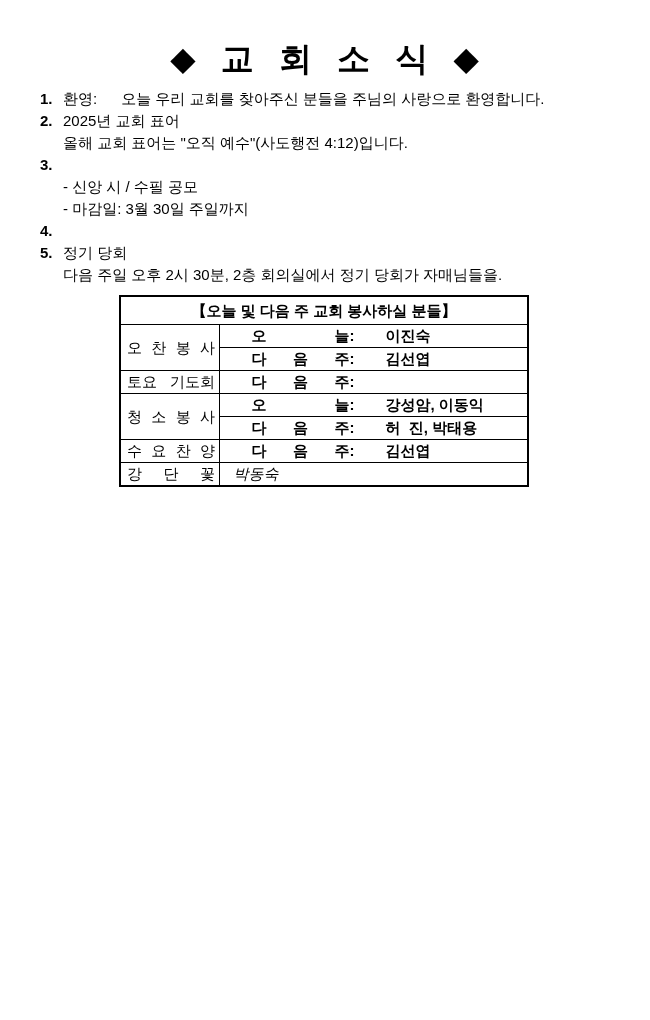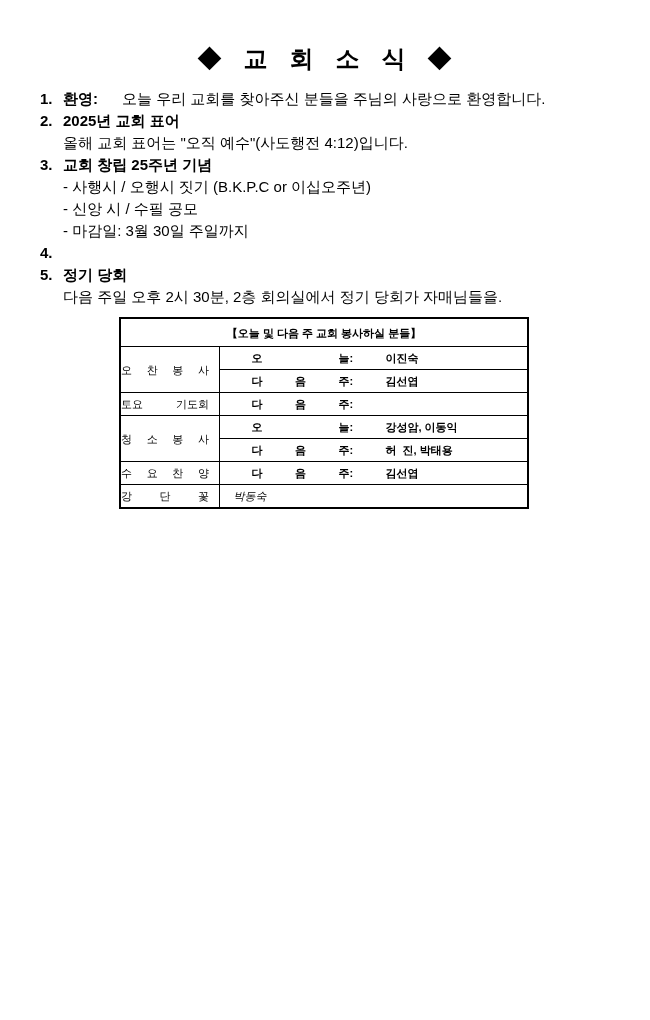--- a/index.html
+++ b/index.html
@@ -8,60 +8,60 @@
     width:650px; height:1020px;
     background:#ffffff;
     color:#000000;
     font-family:"Liberation Sans","DejaVu Sans",sans-serif;
     overflow:hidden;
   }
   .title {
     margin:0;
     padding-top:44px;
     text-align:center;
-    font-size:24px;
+    font-size:33px;
     font-weight:bold;
     word-spacing:14px;
     letter-spacing:1px;
     line-height:30px;
-    font-family:Liberation Serif, serif;
   }
   .doc {
     margin:14px 18px 0 40px;
     font-size:15px;
     line-height:22px;
   }
   .num-line { display:flex; }
   .num { width:23px; flex:none; font-weight:bold; }
-  .head { font-weight:bold; white-space:pre; }
+  .head { font-weight:normal; white-space:pre; }
   .inline { white-space:pre; margin-left:24px; }
   .cont { padding-left:23px; white-space:pre; }
 
   .svc-table {
     border-collapse:collapse;
     table-layout:fixed;
     margin:9px 0 0 79px;
     border:2px solid #000;
-    font-size:11px;
+    font-size:15px;
   }
   .svc-table td {
     border:1px solid #000;
     padding:0;
     height:20px;
     vertical-align:middle;
     overflow:hidden;
   }
   .svc-table td.t-title {
     height:27px;
     text-align:center;
     font-weight:bold;
   }
   .col-label { width:99px; }
   .col-entry { width:309px; }
   .svc-label {
+    margin-left:6px;
     width:88px;
     text-align:justify;
     text-align-last:justify;
   }
   .svc-entry { display:flex; margin-left:32px;font-weight:bold; }
   .svc-when {
     flex:none;
     width:98px;
     text-align:justify;
     text-align-last:justify;
@@ -85,23 +85,21 @@
     </div>
 
     <div class="num-line">
       <span class="num">2.</span>
       <span class="head">2025년 교회 표어</span>
     </div>
     <div class="cont">올해 교회 표어는 "오직 예수"(사도행전 4:12)입니다.</div>
 
     <div class="num-line">
       <span class="num">3.</span>
-      <span class="head">교회 창립 25주년 기념</span>
     </div>
-    <div class="cont">- 사행시 / 오행시 짓기 (B.K.P.C or 이십오주년)</div>
     <div class="cont">- 신앙 시 / 수필 공모</div>
     <div class="cont">- 마감일: 3월 30일 주일까지</div>
 
     <div class="num-line">
       <span class="num">4.</span>
     </div>
 
     <div class="num-line">
       <span class="num">5.</span>
       <span class="head">정기 당회</span>

